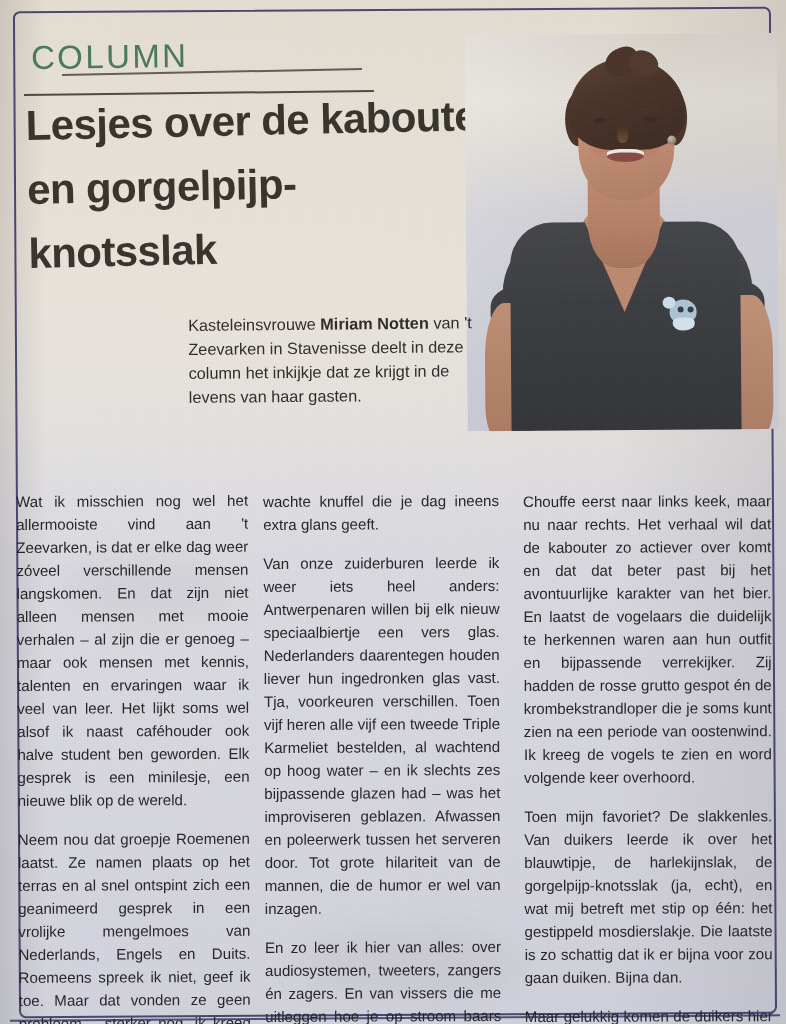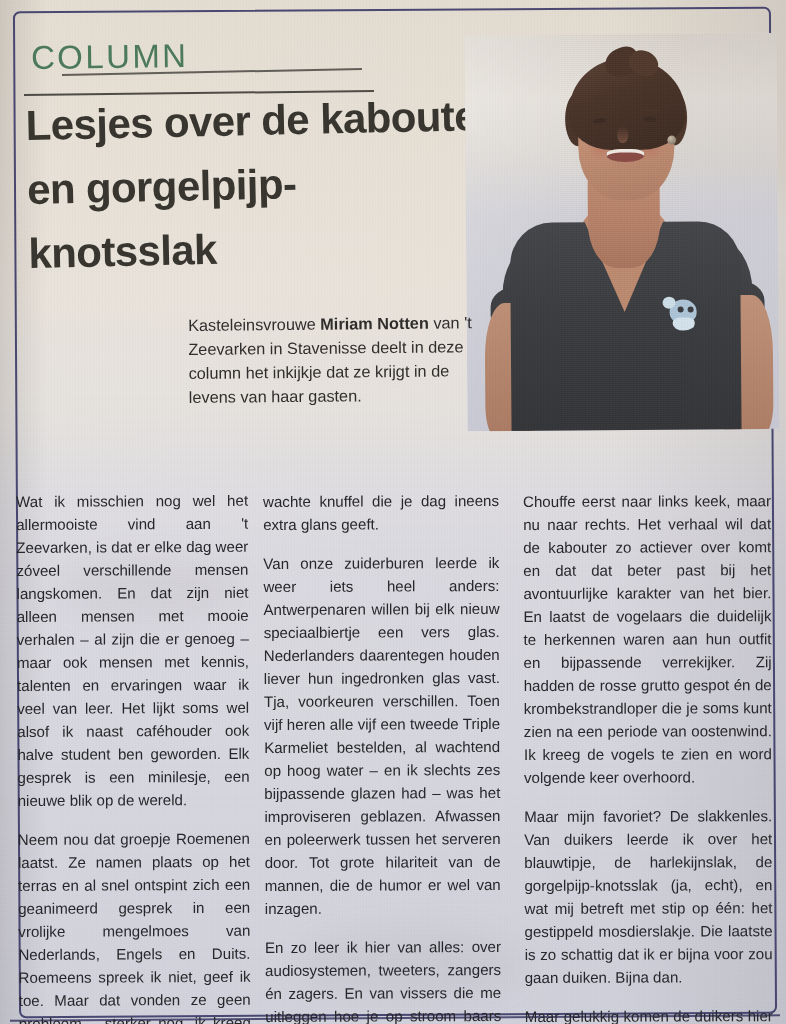--- a/index.html
+++ b/index.html
@@ -439,19 +439,19 @@
 
     <div class="col col-2">
       <p>wachte knuffel die je dag ineens extra glans geeft.</p>
       <p>Van onze zuiderburen leerde ik weer iets heel anders: Antwerpenaren willen bij elk nieuw speciaalbiertje een vers glas. Nederlanders daarentegen houden liever hun ingedronken glas vast. Tja, voorkeuren verschillen. Toen vijf heren alle vijf een tweede Triple Karmeliet bestelden, al wachtend op hoog water – en ik slechts zes bijpassende glazen had – was het improviseren geblazen. Afwassen en poleerwerk tussen het serveren door. Tot grote hilariteit van de mannen, die de humor er wel van inzagen.</p>
       <p>En zo leer ik hier van alles: over audiosystemen, tweeters, zangers én zagers. En van vissers die me uitleggen hoe je op stroom baars vangt, en hoe je het tij moet lezen. Over het bewaren van zagers – en dat je moet uitkijken dat je er zelf geen wordt :-).</p>
 
     </div>
 
     <div class="col col-3">
       <p>Chouffe eerst naar links keek, maar nu naar rechts. Het verhaal wil dat de kabouter zo actiever over komt en dat dat beter past bij het avontuurlijke karakter van het bier. En laatst de vogelaars die duidelijk te herkennen waren aan hun outfit en bijpassende verrekijker. Zij hadden de rosse grutto gespot én de krombekstrandloper die je soms kunt zien na een periode van oostenwind. Ik kreeg de vogels te zien en word volgende keer overhoord.</p>
-      <p>Maar mijn favoriet? De slakkenles. Van duikers leerde ik over het blauwtipje, de harlekijnslak, de gorgelpijp-knotsslak (ja, echt), en wat mij betreft met stip op één: het gestippeld mosdierslakje. Die laatste is zo schattig dat ik er bijna voor zou gaan duiken. Bijna dan.</p>
+      <p>Toen mijn favoriet? De slakkenles. Van duikers leerde ik over het blauwtipje, de harlekijnslak, de gorgelpijp-knotsslak (ja, echt), en wat mij betreft met stip op één: het gestippeld mosdierslakje. Die laatste is zo schattig dat ik er bijna voor zou gaan duiken. Bijna dan.</p>
       <p>Maar gelukkig komen de duikers hier ook gewoon boven water. Met verhalen, met foto's en met kennis. En ik? Ik luister. Met open hart. En een warm hoofd vol nieuwe weetjes.</p>
     </div>
   </div>
 
   <div class="paper-grain"></div>
 </div>
 
 </body></html>

